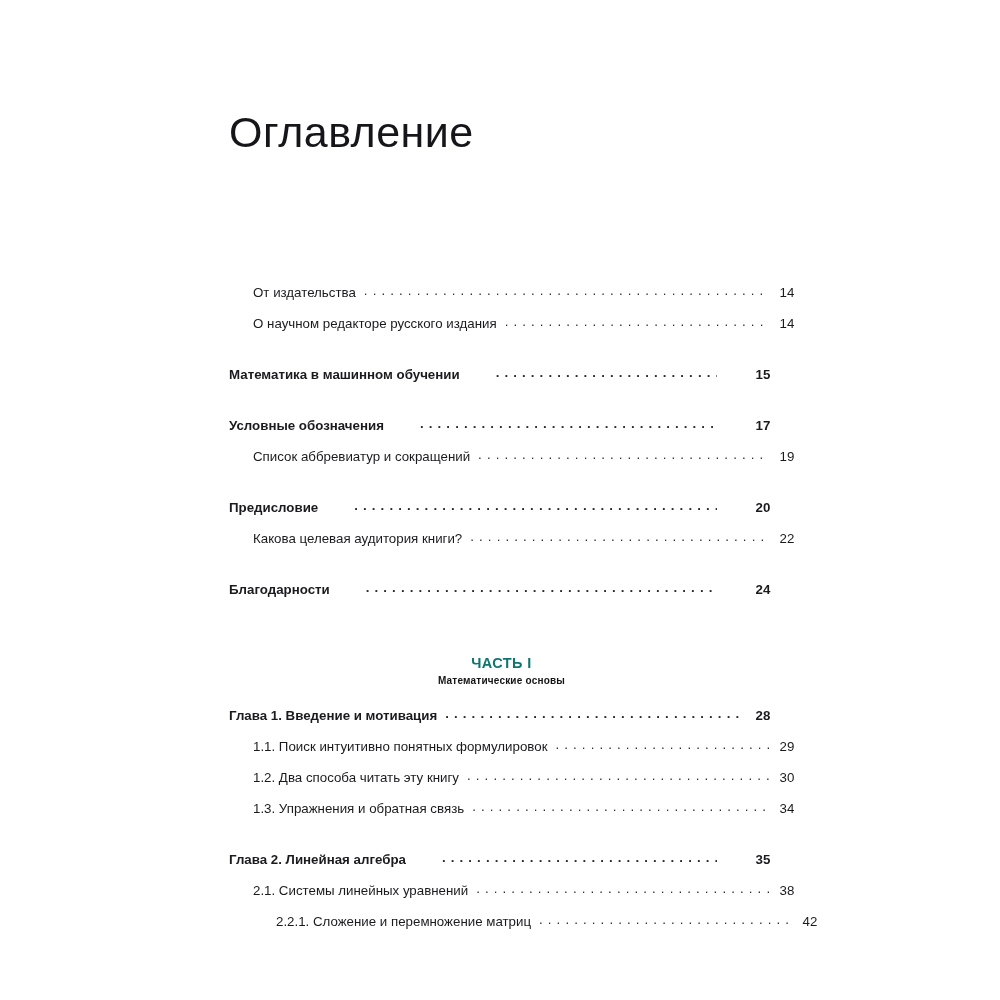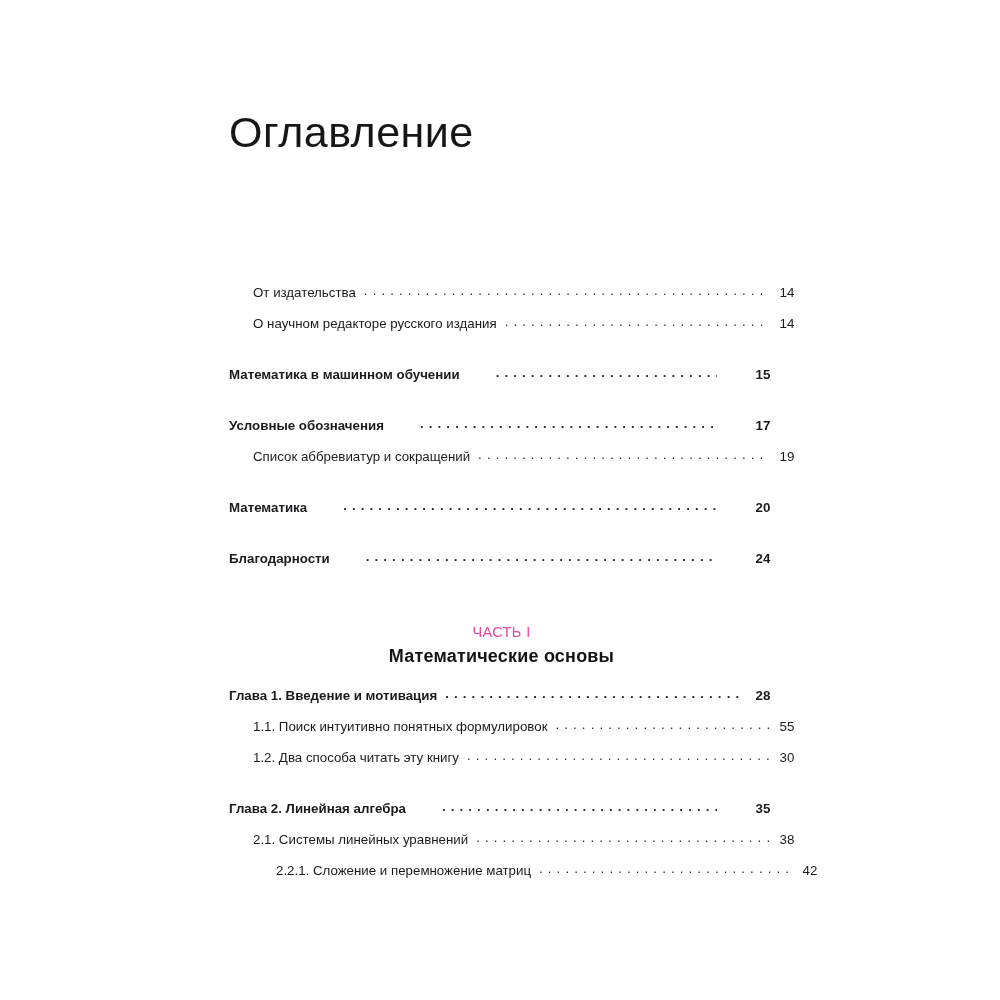--- a/index.html
+++ b/index.html
@@ -103,28 +103,28 @@
 
   
   .part-heading {
     width: 545px;
     text-align: center;
     margin-top: 41px;
     margin-bottom: 18px;
   }
   .part-heading .part-label {
     font-size: 14.5px;
-    font-weight: 400;
+    font-weight: 700;
     letter-spacing: 0.4px;
     line-height: 1.45;
-    color: #ec4899;
+    color: #0f766e;
     text-align: center;
   }
   .part-heading .part-title {
-    font-size: 18px;
+    font-size: 10px;
     font-weight: 700;
     letter-spacing: 0.2px;
     line-height: 1.45;
     color: #141417;
   }
 </style>
 </head>
 <body>
 
 <div class="page">
@@ -152,23 +152,28 @@
           <span class="label">Условные обозначения</span>
           <span class="leader"></span>
           <span class="pageno">17</span>
         </div>
         <div class="toc-row lvl-2">
           <span class="label">Список аббревиатур и сокращений</span>
           <span class="leader"></span>
           <span class="pageno">19</span>
         </div>
         <div class="toc-row lvl-1 gap-top">
-          <span class="label">Математика</span>
+          <span class="label">Предисловие</span>
           <span class="leader"></span>
           <span class="pageno">20</span>
+        </div>
+        <div class="toc-row lvl-2">
+          <span class="label">Какова целевая аудитория книги?</span>
+          <span class="leader"></span>
+          <span class="pageno">22</span>
         </div>
         <div class="toc-row lvl-1 gap-top">
           <span class="label">Благодарности</span>
           <span class="leader"></span>
           <span class="pageno">24</span>
         </div>
       </div>
 
     <div class="part-heading">
       <div class="part-label">ЧАСТЬ I</div>
@@ -177,26 +182,31 @@
 
     <div id="toc-part">
         <div class="toc-row lvl-1">
           <span class="label">Глава 1. Введение и мотивация</span>
           <span class="leader"></span>
           <span class="pageno">28</span>
         </div>
         <div class="toc-row lvl-2">
           <span class="label">1.1. Поиск интуитивно понятных формулировок</span>
           <span class="leader"></span>
-          <span class="pageno">55</span>
+          <span class="pageno">29</span>
         </div>
         <div class="toc-row lvl-2">
           <span class="label">1.2. Два способа читать эту книгу</span>
           <span class="leader"></span>
           <span class="pageno">30</span>
+        </div>
+        <div class="toc-row lvl-2">
+          <span class="label">1.3. Упражнения и обратная связь</span>
+          <span class="leader"></span>
+          <span class="pageno">34</span>
         </div>
         <div class="toc-row lvl-1 gap-top">
           <span class="label">Глава 2. Линейная алгебра</span>
           <span class="leader"></span>
           <span class="pageno">35</span>
         </div>
         <div class="toc-row lvl-2">
           <span class="label">2.1. Системы линейных уравнений</span>
           <span class="leader"></span>
           <span class="pageno">38</span>

